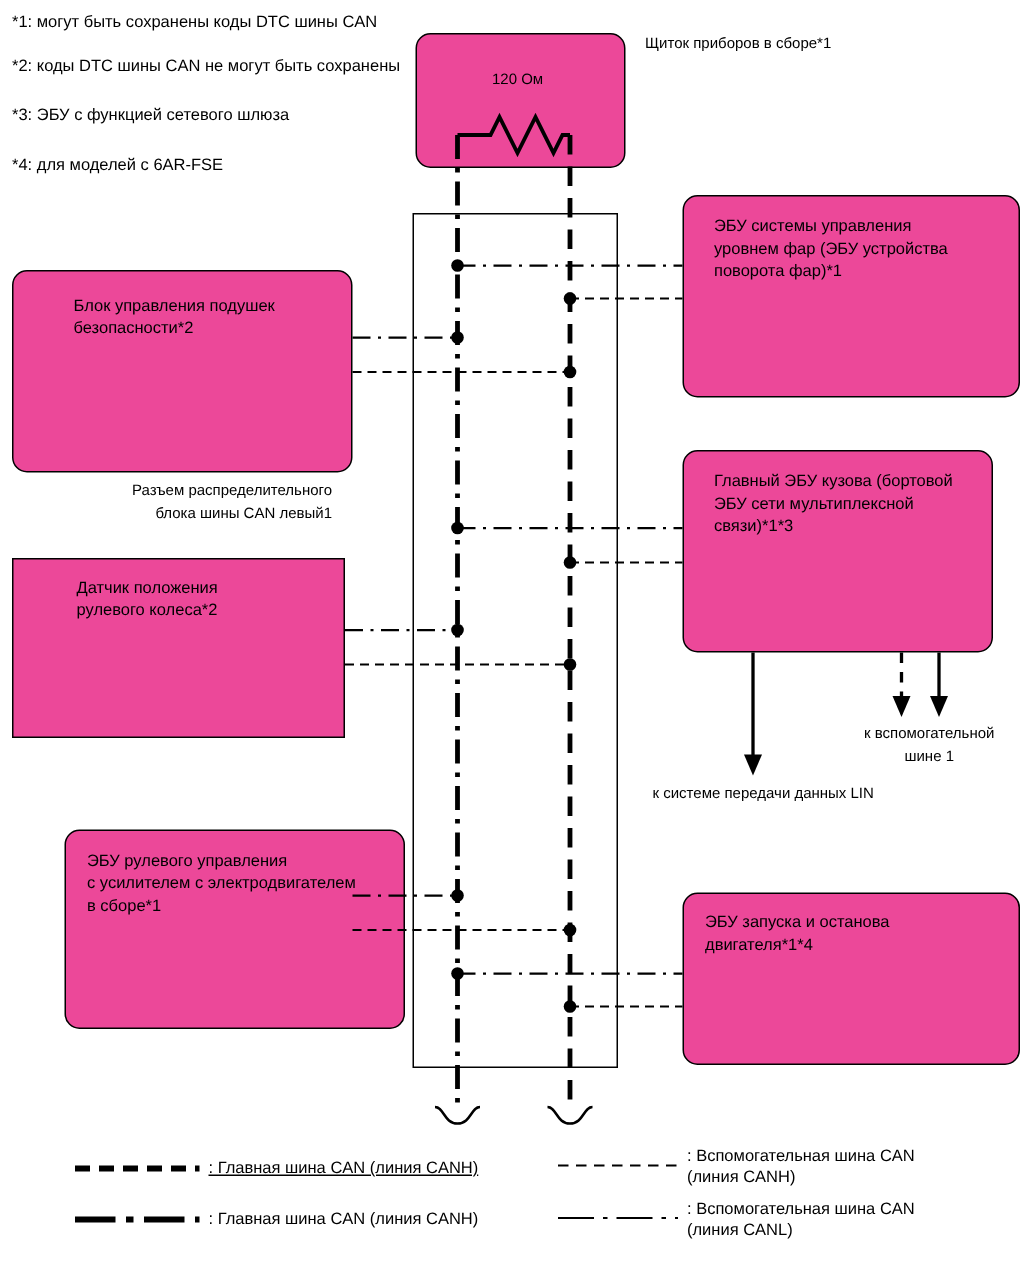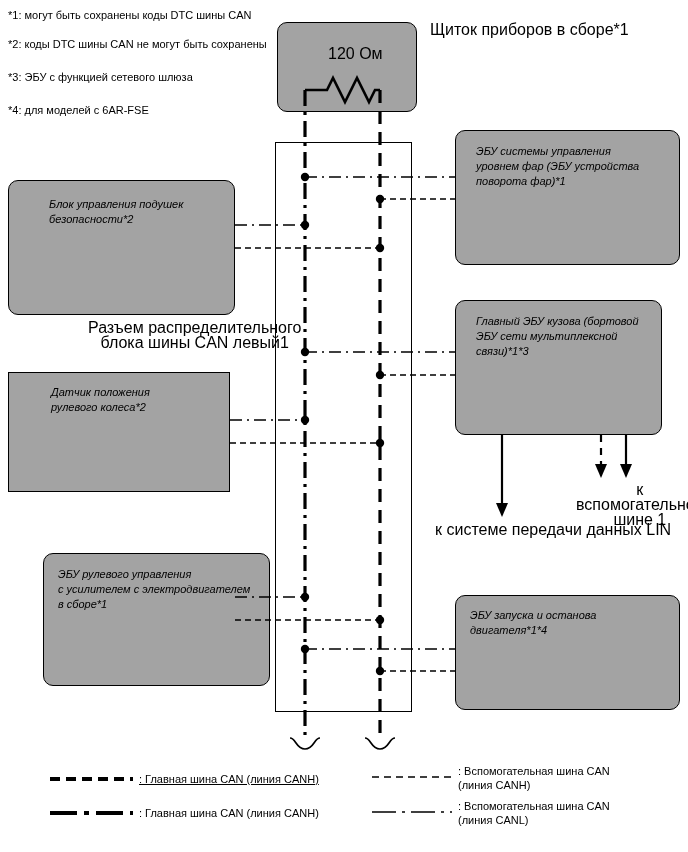--- a/index.html
+++ b/index.html
@@ -2,24 +2,24 @@
 <html><head>
 <meta charset="utf-8">
 <style>
   html,body{margin:0;padding:0;background:#fff;}
   body{
     width:688px;height:852px;position:relative;overflow:hidden;
     font-family:"Liberation Sans","DejaVu Sans",sans-serif;
     color:#000;
   }
   .stage{position:absolute;left:0;top:0;width:688px;height:852px;}
-  .txt{position:absolute;font-size:16px;line-height:15px;color:#000;white-space:pre-line;}
+  .txt{position:absolute;font-size:10px;line-height:15px;color:#000;white-space:pre-line;}
   .note{position:absolute;font-size:11px;line-height:14px;}
   
-  .box{position:absolute;border:1.6px solid #000;background:#a3a3a3;box-sizing:border-box;font-style:italic;}
+  .box{position:absolute;border:1.6px solid #000;background:#ec4899;box-sizing:border-box;}
   .box.rounded{border-radius:10px;}
   .box.sharp{border-radius:0;}
   .box .lbl{position:absolute;font-size:11px;line-height:15px;white-space:pre-line;}
   
   .busframe{position:absolute;border:1.4px solid #000;background:transparent;box-sizing:border-box;}
   svg.ov{position:absolute;left:0;top:0;width:688px;height:852px;overflow:visible;}
   .legtxt{position:absolute;font-size:11px;line-height:14px;white-space:pre-line;}
 </style>
 </head>
 <body>
@@ -35,21 +35,21 @@
   <div class="txt" style="left:328px;top:46px;">120 Ом</div>
   <div class="txt" style="left:430px;top:22px;">Щиток приборов в сборе*1</div>
 
   <div class="busframe" style="left:275px;top:142px;width:137px;height:570px;"></div>
 
   <div class="box rounded" style="left:8px;top:180px;width:227px;height:135px;">
     <div class="lbl" style="left:40px;top:16px;">Блок управления подушек
 безопасности*2</div>
   </div>
 
-  <div class="txt" style="left:88px;top:320px;text-align:center;">Разъем распределительного
+  <div class="txt" style="left:88px;top:320px;text-align:right;">Разъем распределительного
 блока шины CAN левый1</div>
 
   <div class="box sharp" style="left:8px;top:372px;width:222px;height:120px;padding-left:12px;">
     <div class="lbl" style="left:42px;top:12px;">Датчик положения
 рулевого колеса*2</div>
   </div>
 
   <div class="box rounded" style="left:8px;top:553px;width:227px;height:133px;margin-left:35px;">
     <div class="lbl" style="left:14px;top:13px;">ЭБУ рулевого управления
 с усилителем с электродвигателем

